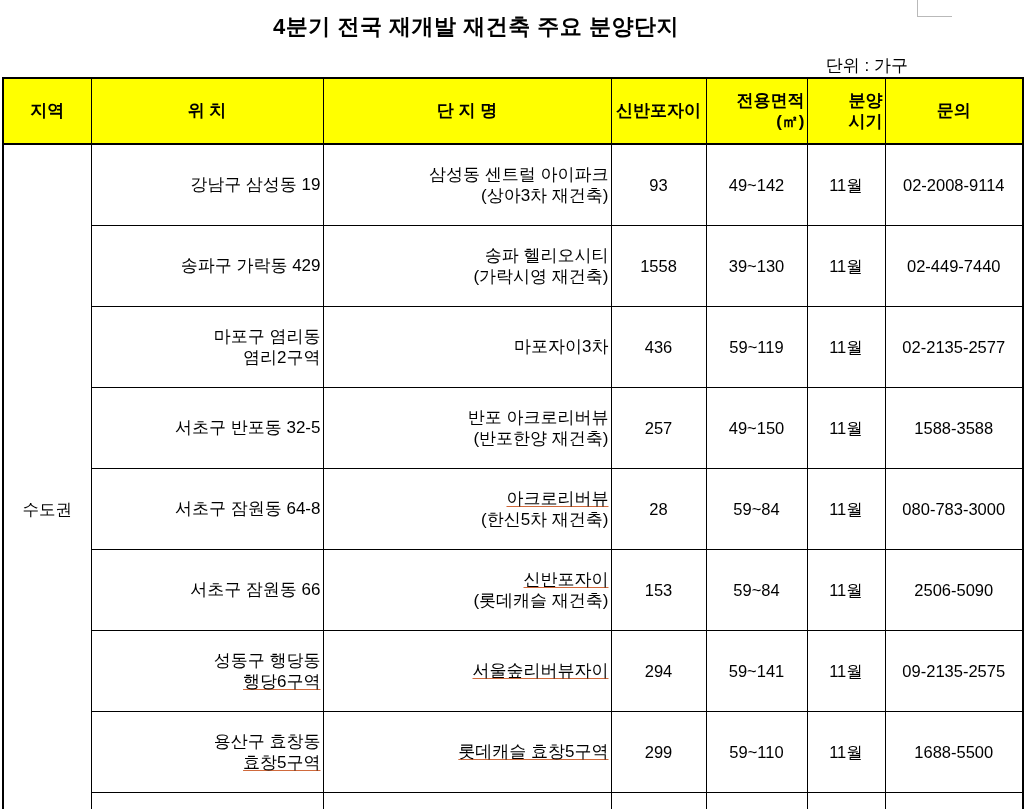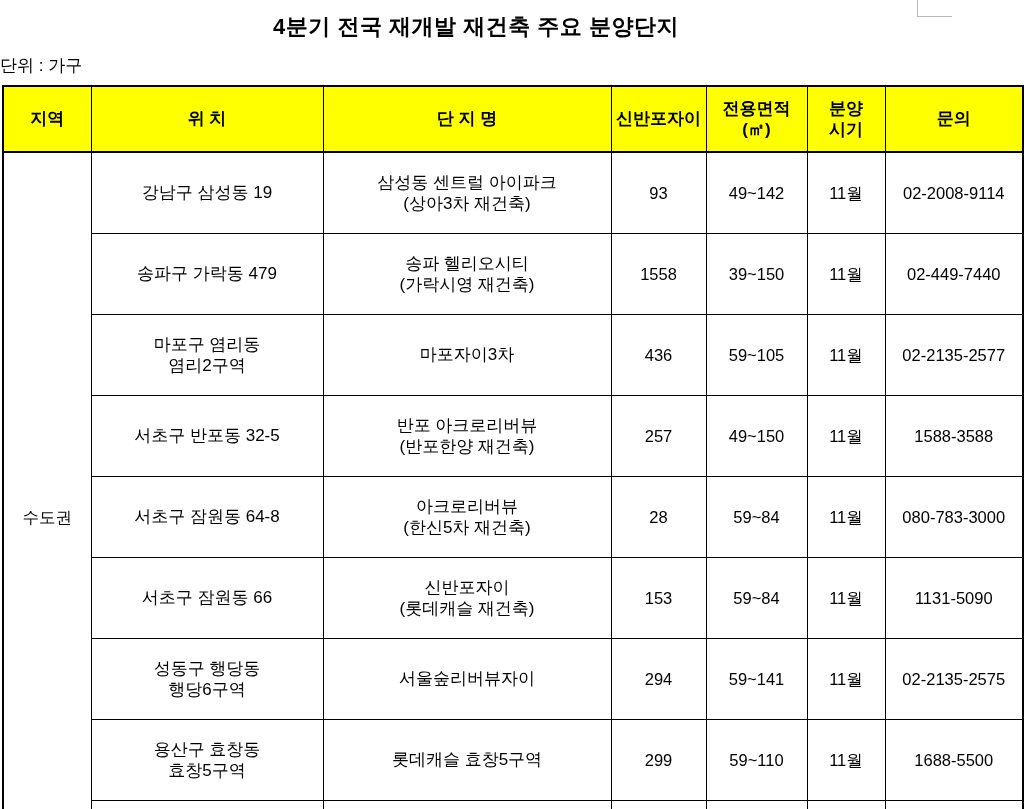--- a/index.html
+++ b/index.html
@@ -22,25 +22,24 @@
   }
   .title {
     text-align: center;
     font-size: 22px;
     font-weight: bold;
     letter-spacing: 0.5px;
     padding-top: 12px;
     padding-bottom: 2px;
   }
   .unit-line {
-    text-align: left;
+    text-align: right;
     font-size: 17px;
     padding-right: 44px;
     padding-top: 10px;
-    padding-bottom: 8px;
   }
   table.main {
     border-collapse: collapse;
     table-layout: fixed;
     margin-left: 2px;
     width: 1020px;
     border: 2px solid #000;
   }
   table.main th, table.main td {
     border: 1px solid #000000;
@@ -71,22 +70,24 @@
     border-right: 2px solid #000;
   }
   tbody td {
     height: 72px;
   }
   tbody tr td.loc, tbody tr td.name {
     font-size: 17px;
   }
   .sub {
     display: block;
+    text-align: right;
   }
   .underline-wavy {
+    text-decoration: underline;
     text-decoration-style: solid;
     text-decoration-color: #d06a3c;
     text-underline-offset: 2px;
   }
   .corner-mark {
     position: absolute;
     top: 0;
     right: 0;
     width: 34px;
     height: 16px;
@@ -143,41 +144,41 @@
           <span class="sub">삼성동 센트럴 아이파크</span>
           <span class="sub">(상아3차 재건축)</span>
         </td>
         <td>93</td>
         <td>49~142</td>
         <td>11월</td>
         <td>02-2008-9114</td>
       </tr>
       <tr>
         <td class="loc">
-          <span class="sub">송파구 가락동 479</span>
+          <span class="sub">송파구 가락동 429</span>
         </td>
         <td class="name">
           <span class="sub">송파 헬리오시티</span>
           <span class="sub">(가락시영 재건축)</span>
         </td>
         <td>1558</td>
-        <td>39~150</td>
+        <td>39~130</td>
         <td>11월</td>
         <td>02-449-7440</td>
       </tr>
       <tr>
         <td class="loc">
           <span class="sub">마포구 염리동</span>
           <span class="sub">염리2구역</span>
         </td>
         <td class="name">
           <span class="sub">마포자이3차</span>
         </td>
         <td>436</td>
-        <td>59~105</td>
+        <td>59~119</td>
         <td>11월</td>
         <td>02-2135-2577</td>
       </tr>
       <tr>
         <td class="loc">
           <span class="sub">서초구 반포동 32-5</span>
         </td>
         <td class="name">
           <span class="sub">반포 아크로리버뷰</span>
           <span class="sub">(반포한양 재건축)</span>
@@ -204,34 +205,34 @@
         <td class="loc">
           <span class="sub">서초구 잠원동 66</span>
         </td>
         <td class="name">
           <span class="sub underline-wavy">신반포자이</span>
           <span class="sub">(롯데캐슬 재건축)</span>
         </td>
         <td>153</td>
         <td>59~84</td>
         <td>11월</td>
-        <td>1131-5090</td>
+        <td>2506-5090</td>
       </tr>
       <tr>
         <td class="loc">
           <span class="sub">성동구 행당동</span>
           <span class="sub underline-wavy">행당6구역</span>
         </td>
         <td class="name">
           <span class="sub underline-wavy">서울숲리버뷰자이</span>
         </td>
         <td>294</td>
         <td>59~141</td>
         <td>11월</td>
-        <td>02-2135-2575</td>
+        <td>09-2135-2575</td>
       </tr>
       <tr>
         <td class="loc">
           <span class="sub">용산구 효창동</span>
           <span class="sub underline-wavy">효창5구역</span>
         </td>
         <td class="name">
           <span class="sub underline-wavy">롯데캐슬 효창5구역</span>
         </td>
         <td>299</td>

